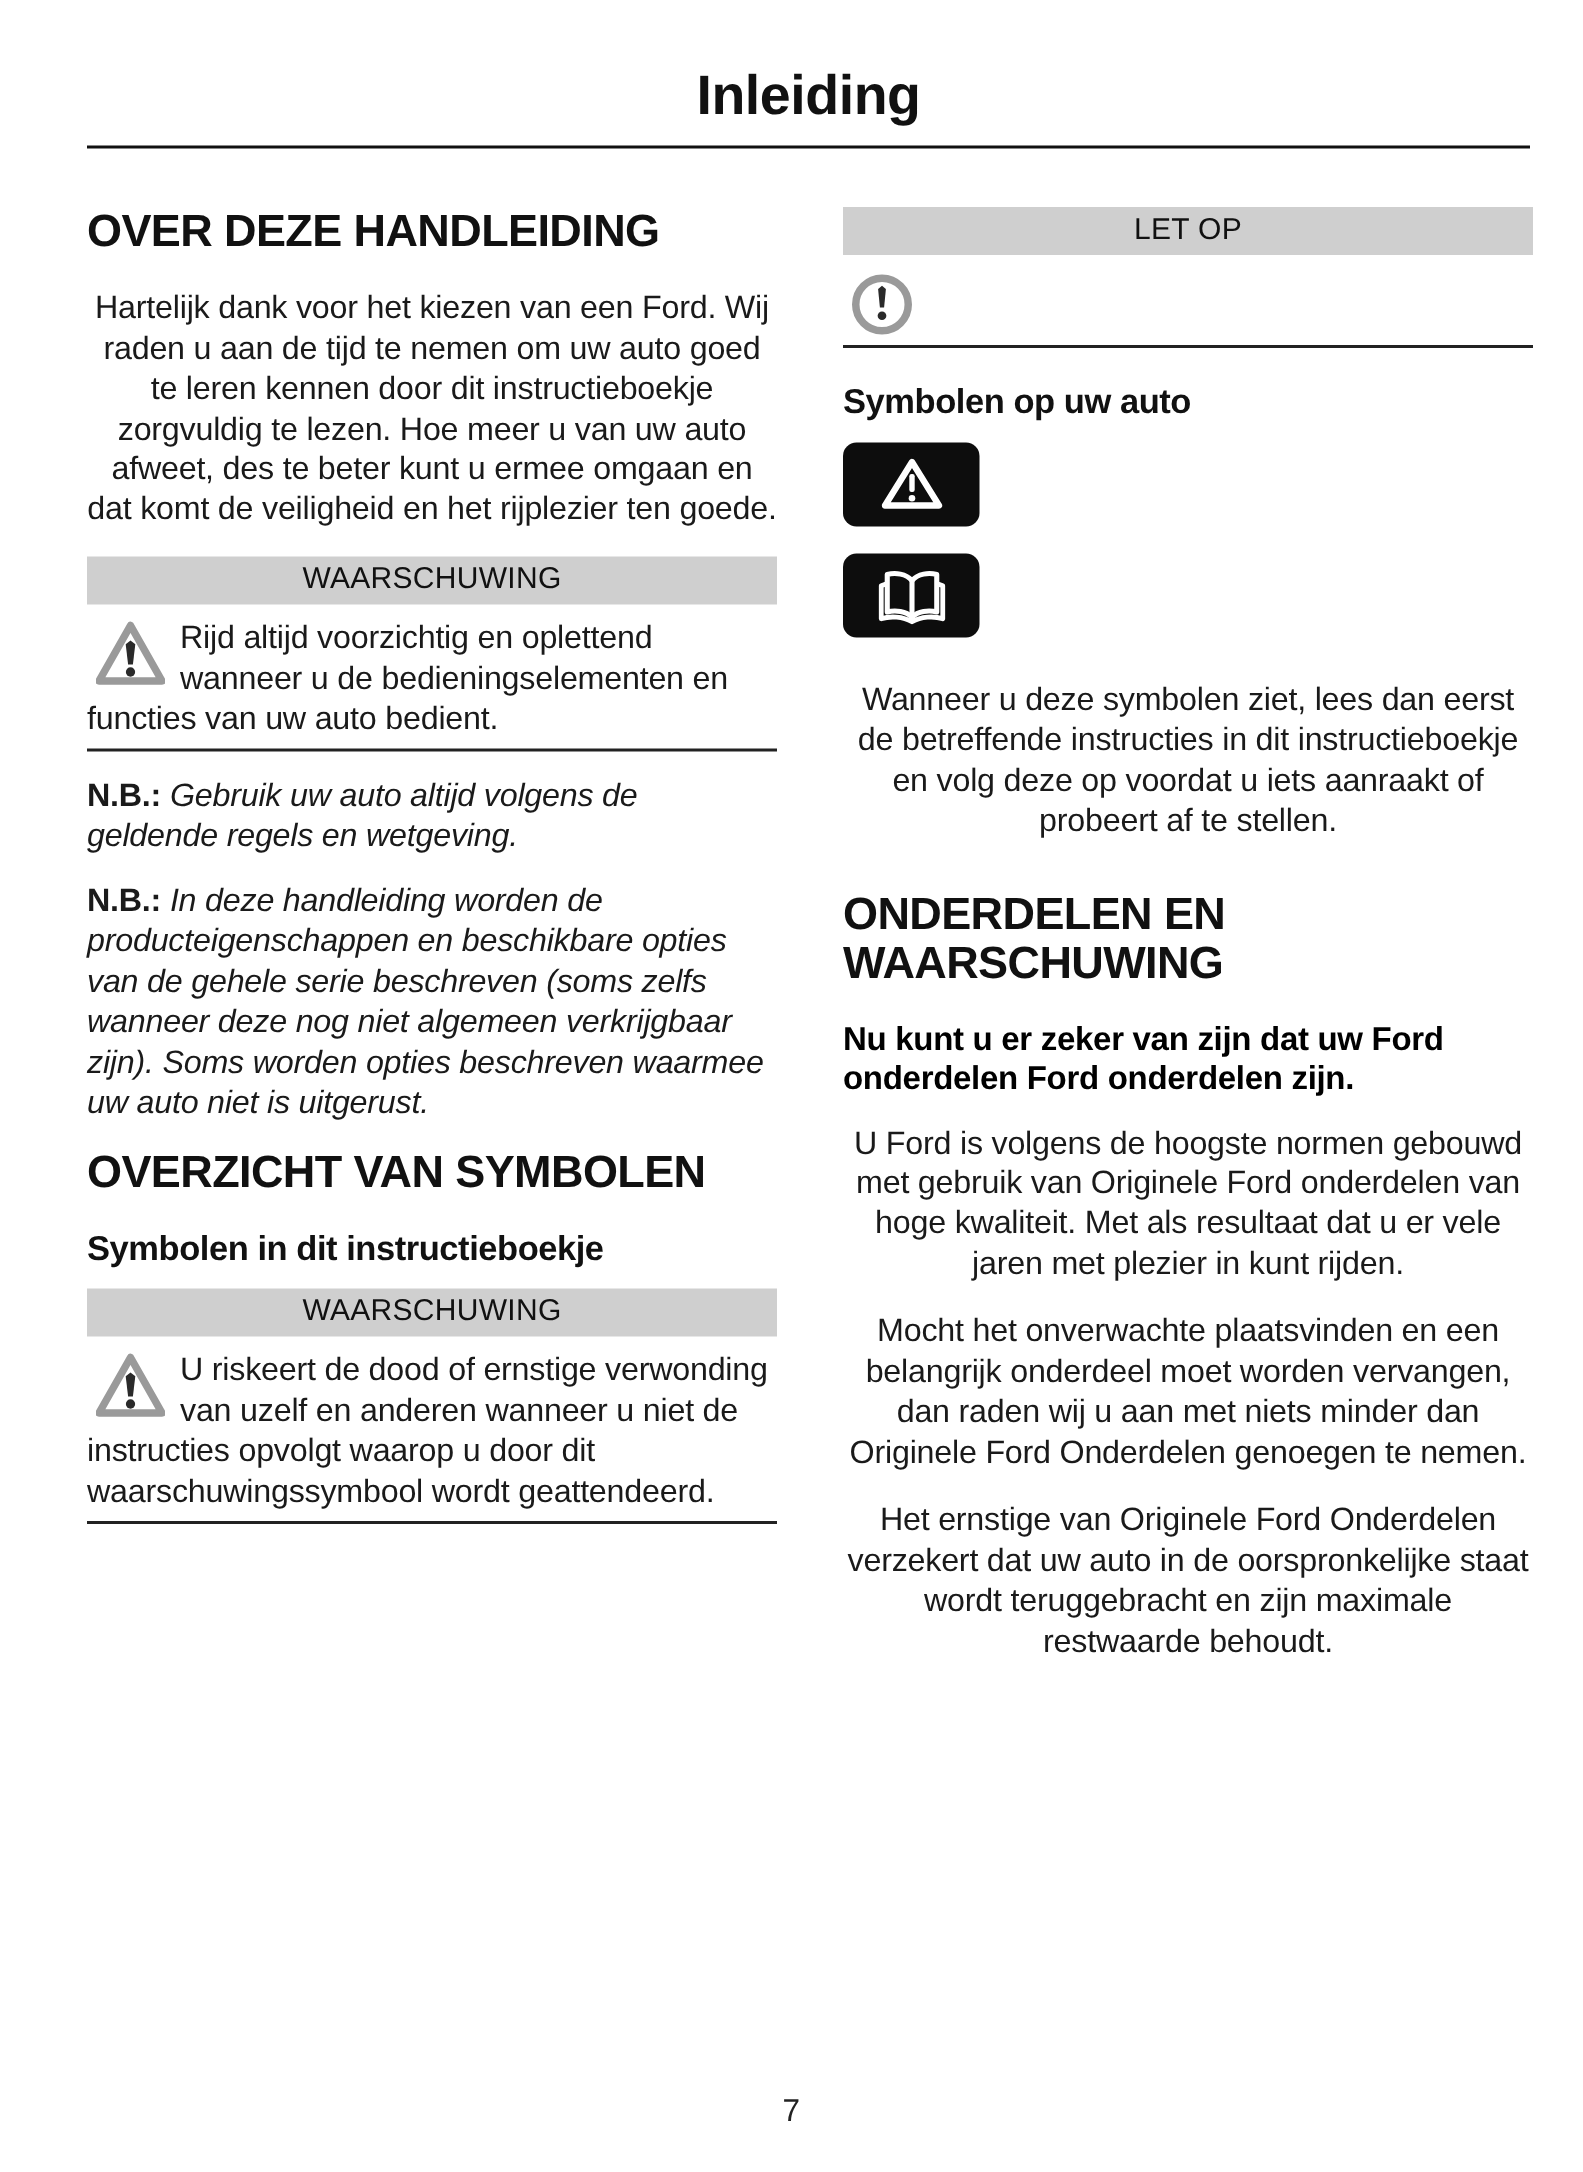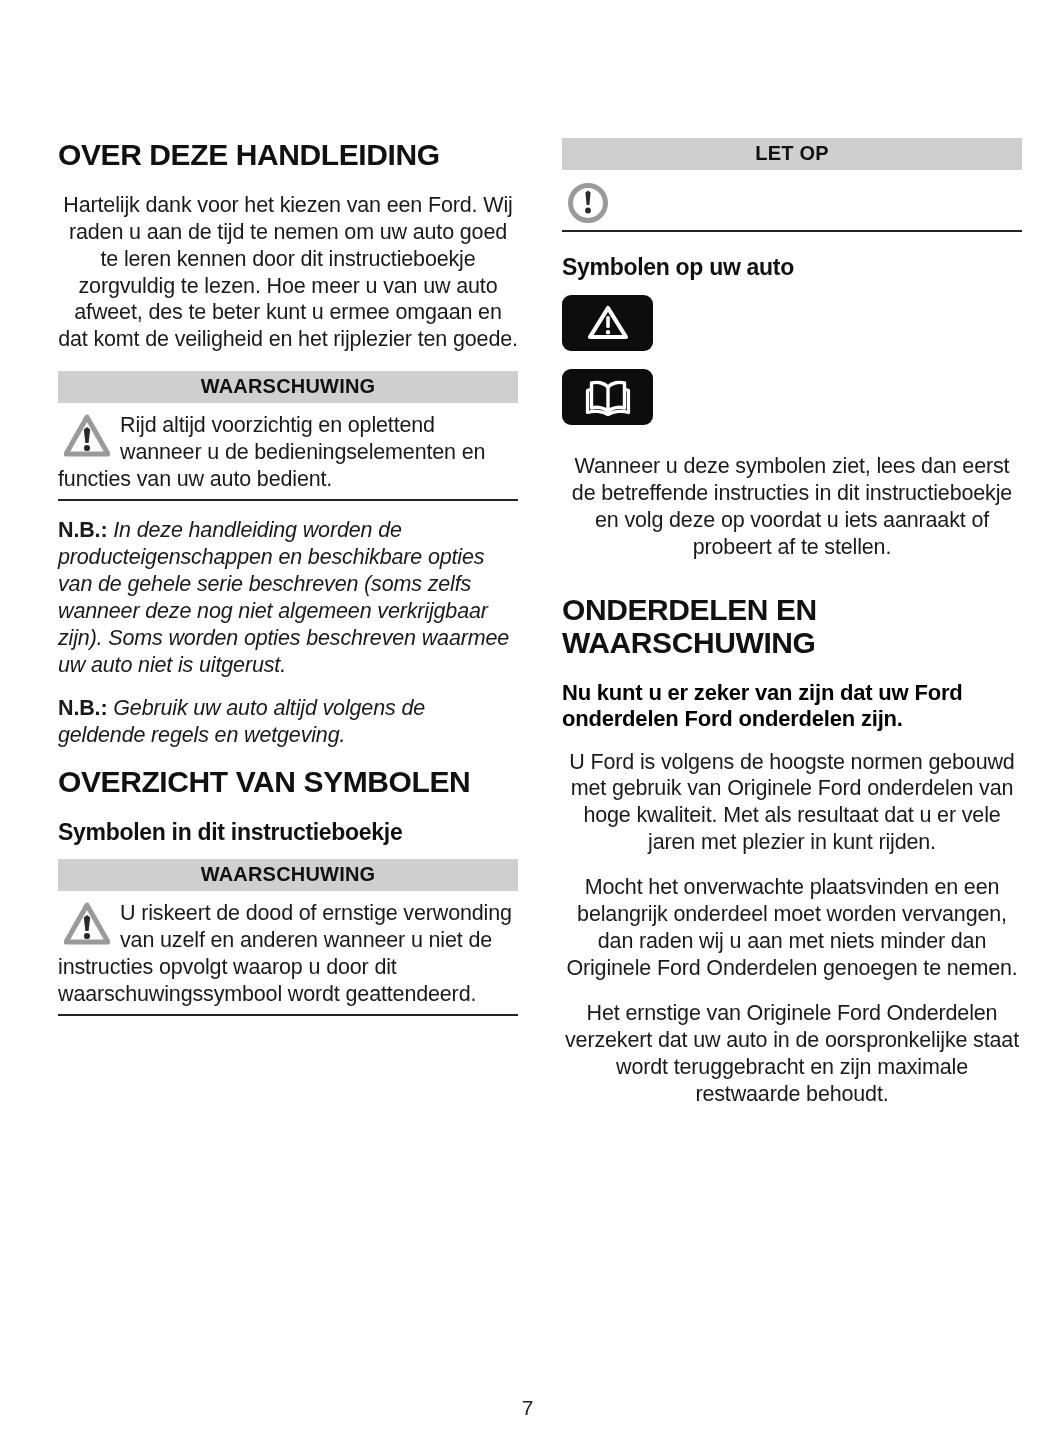--- a/index.html
+++ b/index.html
@@ -103,21 +103,21 @@
   p.note .nb {
     font-style: normal;
     font-weight: bold;
   }
 
   
   .callout { margin: 0 0 16px 0; }
   .callout-bar {
     background: #cfcfcf;
     text-align: center;
-    font-weight: bold;
+    font-weight: normal;
     font-size: 20px;
     letter-spacing: 0.2px;
     padding: 4px 0 5px 0;
     color: #111;
   }
   .callout-body {
     font-size: 21.5px;
     line-height: 1.255;
     letter-spacing: -0.15px;
     padding-top: 9px;
@@ -168,20 +168,24 @@
     text-align: center;
     font-size: 21px;
     color: #222;
   }
 </style>
 </head>
 <body>
 
 <div class="page">
 
+  <div class="page-header">
+    <div class="title">Inleiding</div>
+    <div class="rule"></div>
+  </div>
 
   <div class="columns">
 
     <div class="col">
 
       <h1 class="sect">OVER DEZE HANDLEIDING</h1>
 
       <p class="body">Hartelijk dank voor het kiezen van een Ford. Wij raden u aan de tijd te nemen om uw auto goed te leren kennen door dit instructieboekje zorgvuldig te lezen. Hoe meer u van uw auto afweet, des te beter kunt u ermee omgaan en dat komt de veiligheid en het rijplezier ten goede.</p>
 
       <div class="callout">
@@ -194,25 +198,25 @@
               <circle cx="23" cy="34" r="3.1" fill="#2a2a2a"></circle>
             </svg>
           </span>
           <span>Rijd altijd voorzichtig en oplettend wanneer u de bedieningselementen en functies van uw auto bedient.</span>
         </div>
         <div class="callout-rule"></div>
       </div>
 
       <p class="note">
         <span class="nb">N.B.:</span>
-        <span>In deze handleiding worden de producteigenschappen en beschikbare opties van de gehele serie beschreven (soms zelfs wanneer deze nog niet algemeen verkrijgbaar zijn). Soms worden opties beschreven waarmee uw auto niet is uitgerust.</span>
+        <span>Gebruik uw auto altijd volgens de geldende regels en wetgeving.</span>
       </p>
       <p class="note">
         <span class="nb">N.B.:</span>
-        <span>Gebruik uw auto altijd volgens de geldende regels en wetgeving.</span>
+        <span>In deze handleiding worden de producteigenschappen en beschikbare opties van de gehele serie beschreven (soms zelfs wanneer deze nog niet algemeen verkrijgbaar zijn). Soms worden opties beschreven waarmee uw auto niet is uitgerust.</span>
       </p>
 
       <h1 class="sect" style="margin-top:13px;">OVERZICHT VAN SYMBOLEN</h1>
 
       <h2 class="sub">Symbolen in dit instructieboekje</h2>
 
       <div class="callout">
         <div class="callout-bar">WAARSCHUWING</div>
         <div class="callout-body">
           <span class="icon-float">

